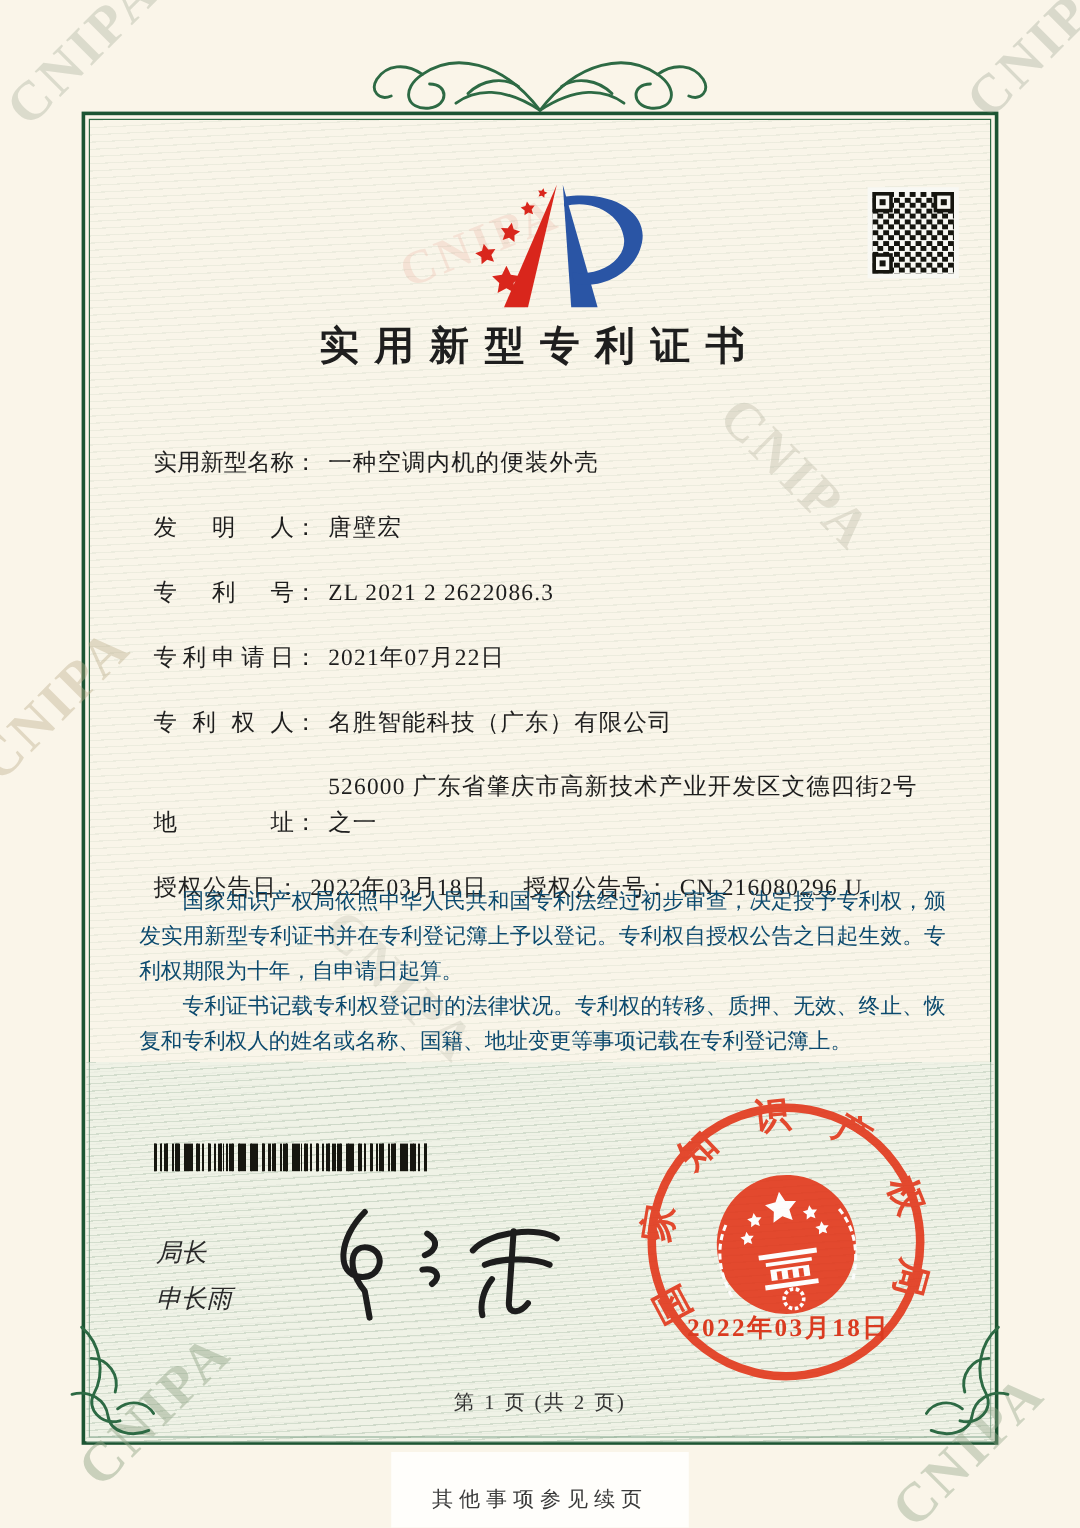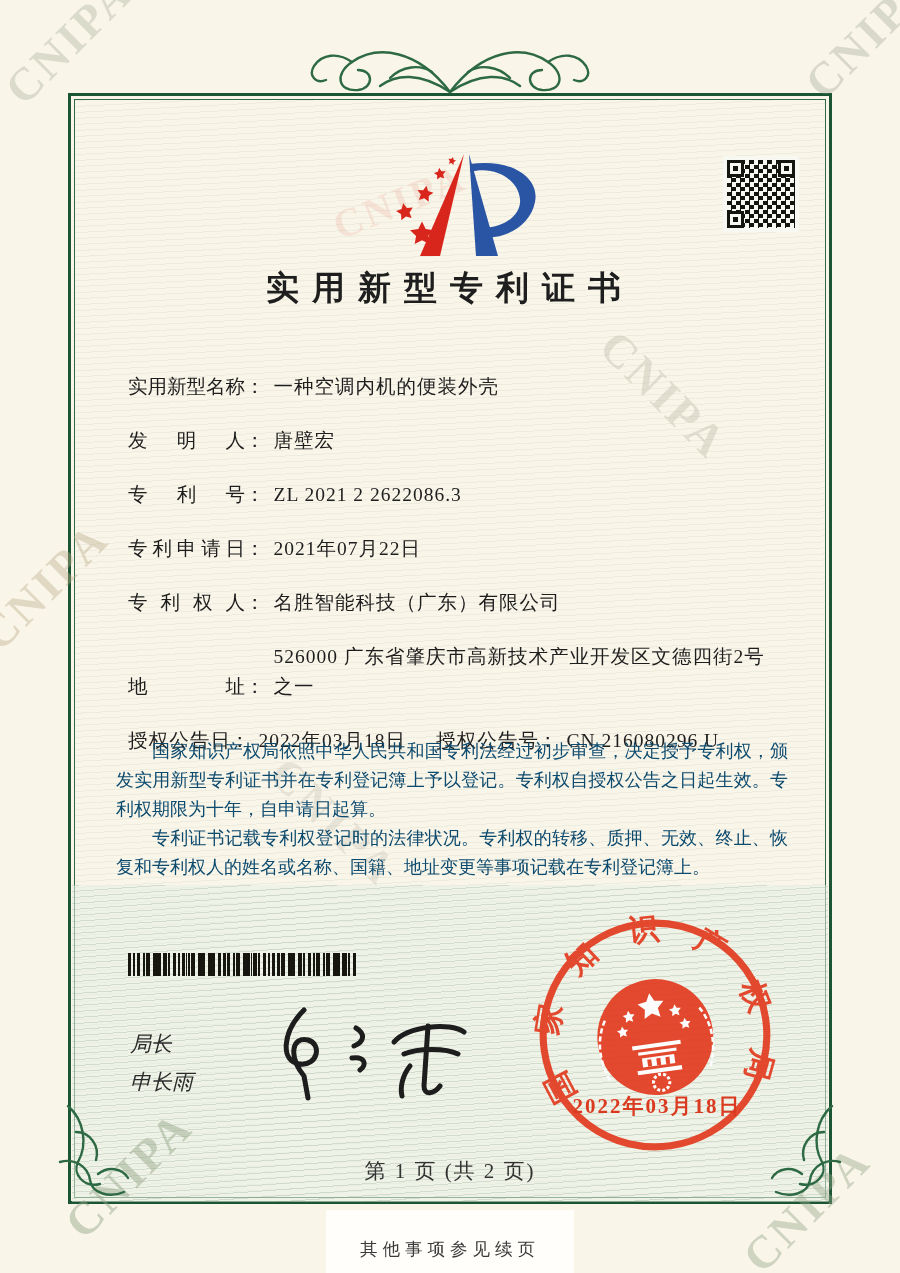--- a/index.html
+++ b/index.html
@@ -65,21 +65,21 @@
   .sig-svg{position:absolute;left:252px;top:998px;z-index:3;}
   .sig-stroke{fill:none;stroke:#1d1d1d;stroke-width:5;stroke-linecap:round;stroke-linejoin:round;}
 
   
   .seal{position:absolute;left:533px;top:913px;width:244px;height:244px;z-index:4;
         transform:rotate(-8deg);opacity:0.92;}
   .seal-date{position:absolute;left:545px;top:1092px;width:224px;text-align:center;z-index:4;
         color:#da3b20;font-size:21px;font-weight:bold;letter-spacing:2px;}
 
   
-  .page-info{position:absolute;left:0;top:1157px;width:100%;text-align:center;font-size:21px;
+  .page-info{position:absolute;left:0;top:1157px;width:100%;text-align:center;font-size:17px;
         color:#333;z-index:3;letter-spacing:2px;}
   .note-box{position:absolute;left:50%;transform:translateX(-50%);top:1210px;z-index:5;
         background:#fffefb;padding:27px 34px;font-size:17.5px;color:#3a3a3a;letter-spacing:5px;}
 </style>
 </head>
 <body>
 
 <div class="page">
 
   <svg width="0" height="0" style="position:absolute">

